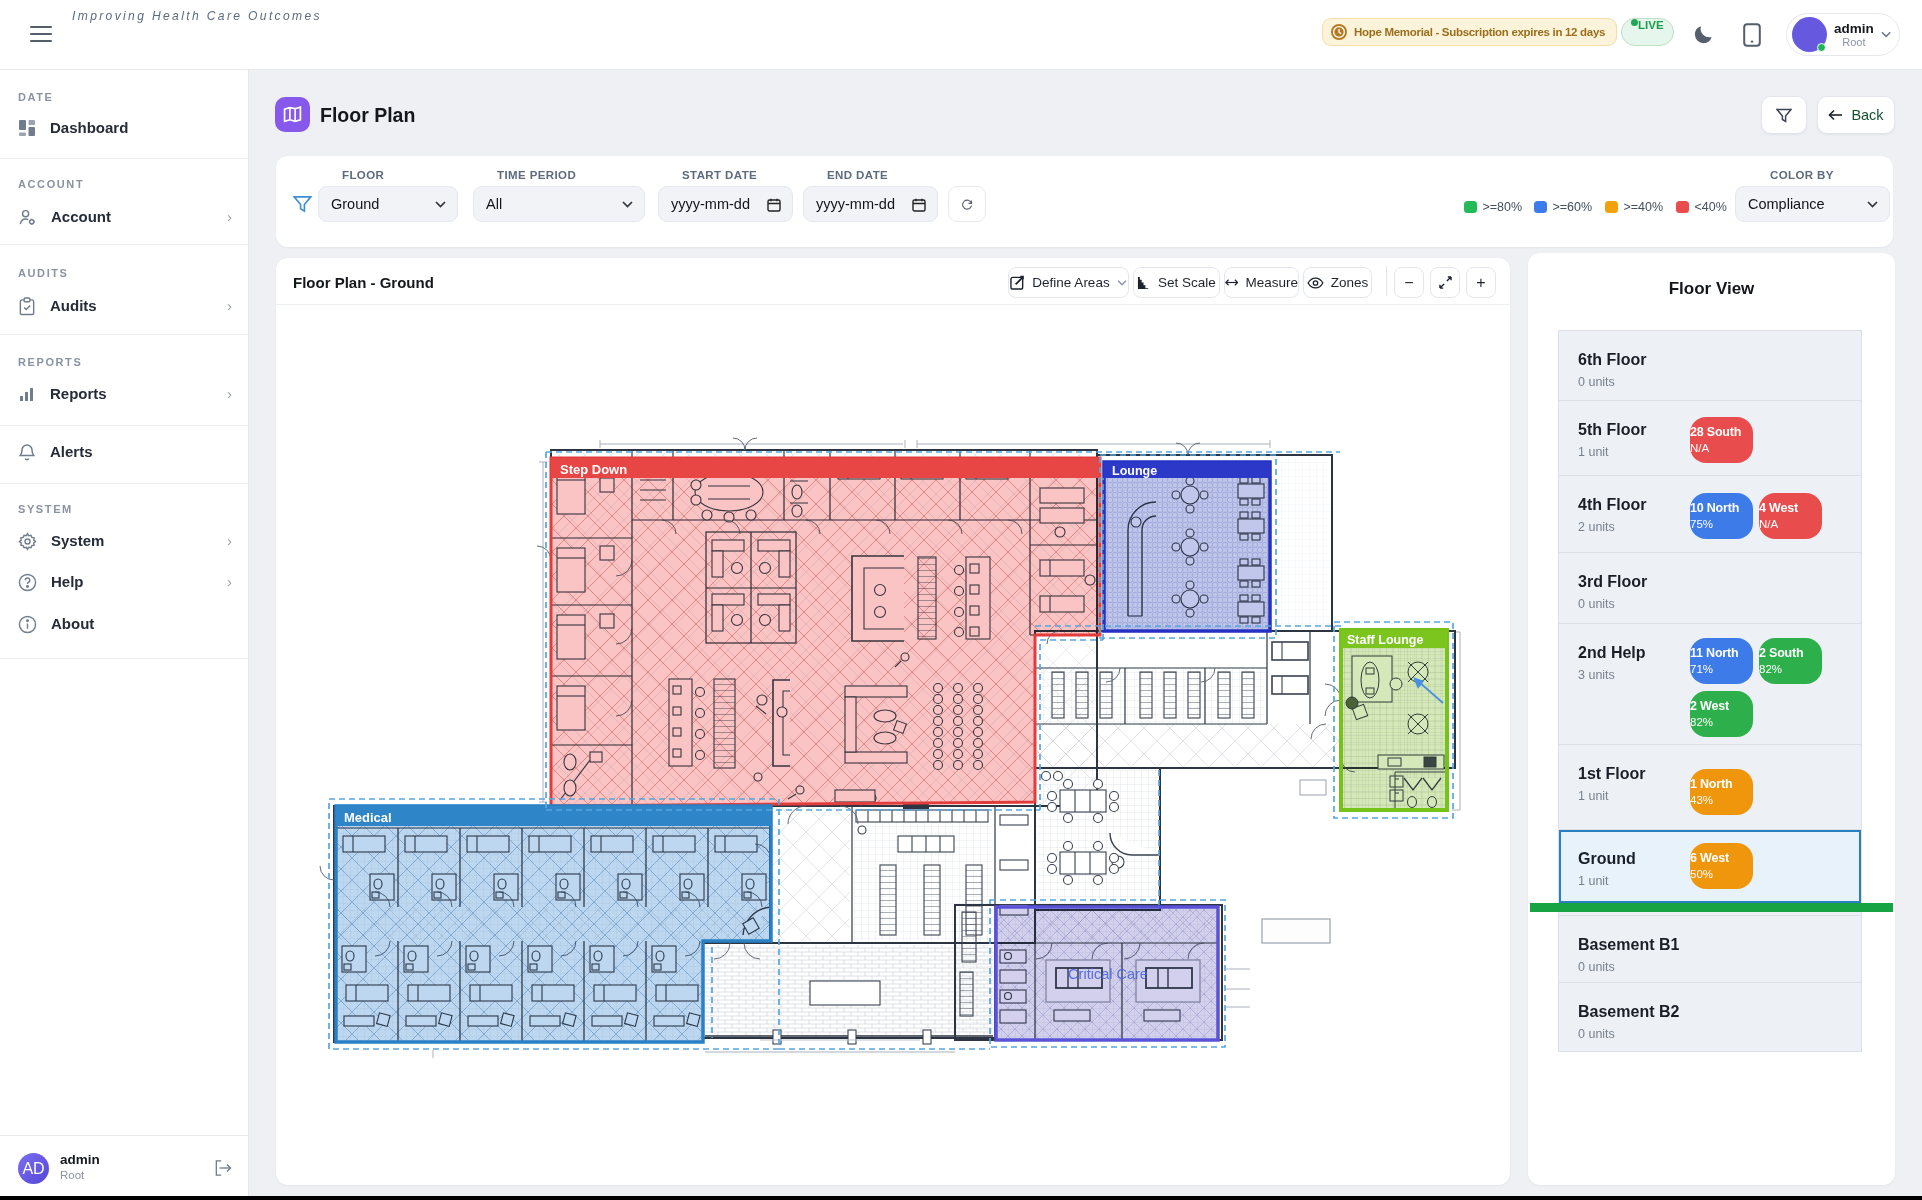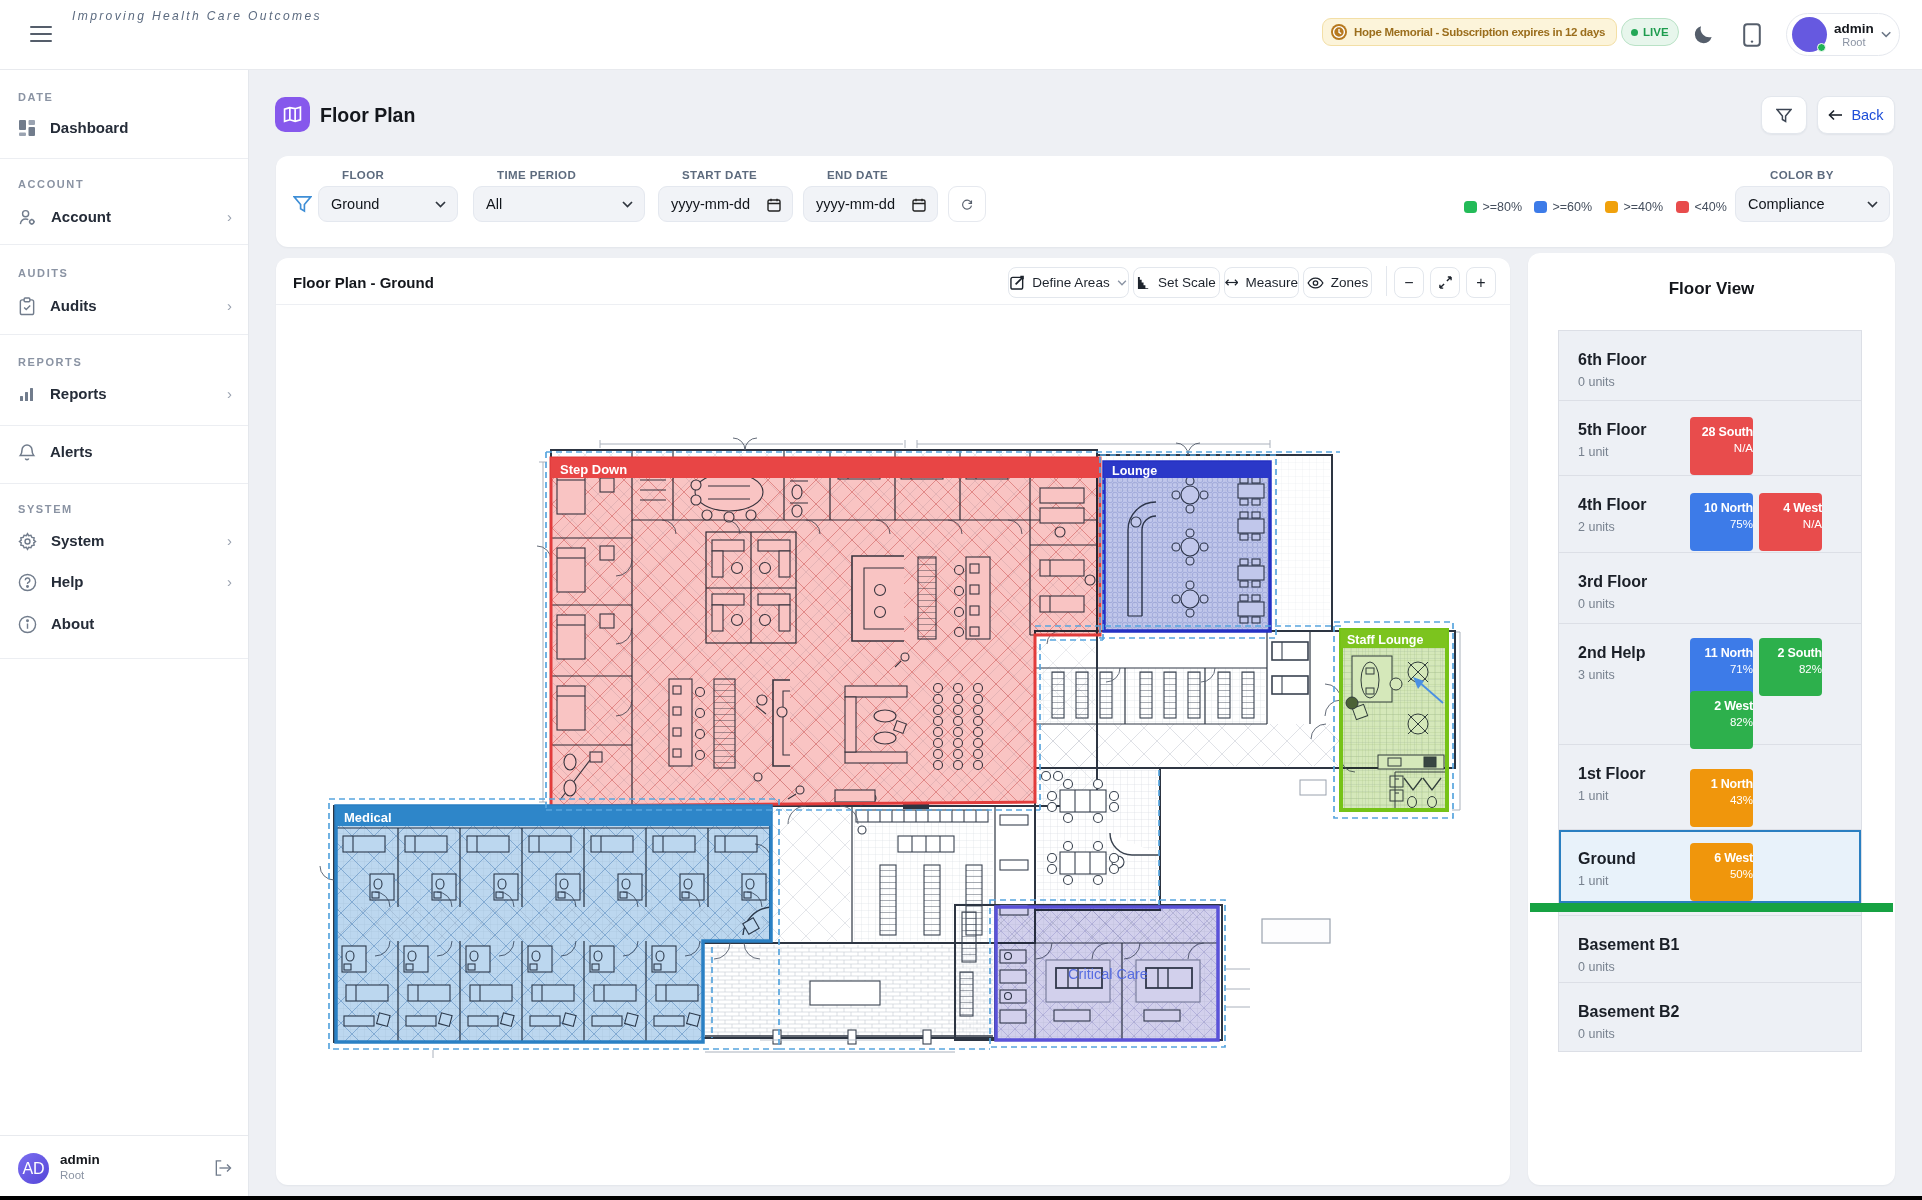--- a/index.html
+++ b/index.html
@@ -8,21 +8,21 @@
 #header { position:absolute; left:0; top:0; width:1922px; height:70px; background:#fff; border-bottom:1px solid #e8eaee; z-index:30; }
 #burger { position:absolute; left:30px; top:26px; width:22px; height:17px; }
 #burger div { height:2px; background:#555e6b; margin-bottom:5px; border-radius:1px; }
 #logo { position:absolute; left:72px; top:8px; }
 #logoline { font-size:37px; font-weight:bold; letter-spacing:-1px; line-height:38px; }
 #logoline .g { color:#7ba13e; font-weight:600;}
 #logoline .b { color:#2e86c9; }
 #tagline { font-size:12.1px; font-style:italic; color:#5c6b80; letter-spacing:2.35px; margin-top:1px; white-space:nowrap; }
 .badge-amber { position:absolute; left:1322px; top:18px; height:28px; background:#fcf4da; border:1px solid #f3dfa6; border-radius:9px; display:flex; align-items:center; padding:0 11px 0 8px; gap:7px; }
 .badge-amber span { color:#9b6e1d; font-size:11.5px; font-weight:bold; letter-spacing:-0.3px; }
-.badge-live { position:absolute; left:1621px; top:18px; height:28px; background:#e7f6ec; border:1px solid #b9e2c6; border-radius:14px; display:flex; align-items:center; padding:8px 9px; gap:5px; }
+.badge-live { position:absolute; left:1621px; top:18px; height:28px; background:#e7f6ec; border:1px solid #b9e2c6; border-radius:14px; display:flex; align-items:flex-start; padding:0 9px; }
 .badge-live i { width:7px; height:7px; border-radius:50%; background:#23a757; }
 .badge-live span { color:#1d9c4e; font-size:11.5px; font-weight:bold; }
 #userpill { position:absolute; left:1786px; top:13px; width:114px; height:43px; border:1px solid #e5e8ee; border-radius:22px; background:#fff; display:flex; align-items:center; padding:0 8px 0 5px; gap:7px; }
 #uav { position:relative; flex:none; width:35px; height:35px; border-radius:50%; background:#6659e0; }
 #uav i { position:absolute; right:1px; bottom:0px; width:9px; height:9px; background:#21b357; border:1.5px solid #fff; border-radius:50%; }
 #uninfo b { display:block; font-size:13.5px; color:#15181d; }
 #uninfo s { display:block; text-decoration:none; font-size:11px; color:#8a93a3; text-align:center; }
 
 #sidebar { position:absolute; left:0; top:70px; width:249px; height:1130px; background:#fff; border-right:1px solid #e4e7ec; z-index:20; }
 .sec { position:absolute; left:18px; font-size:11px; font-weight:bold; letter-spacing:1.6px; color:#8a93a3; }
@@ -30,42 +30,42 @@
 .nav b { font-size:15px; color:#252c38; font-weight:bold; }
 .nav .chev { position:absolute; right:0px; color:#9aa2b0; font-size:15px; }
 .divider { position:absolute; left:0; width:248px; border-top:1px solid #eceef2; }
 #sb-bottom { position:absolute; left:0; top:1065px; width:248px; border-top:1px solid #e8eaee; }
 #sb-av { position:absolute; left:18px; top:17px; width:31px; height:31px; border-radius:50%; background:linear-gradient(135deg,#7b6ef0,#5546d8); color:#fff; font-size:16px; font-weight:normal; display:flex; align-items:center; justify-content:center; }
 
 #main { position:absolute; left:250px; top:70px; width:1672px; height:1126px; background:#eef0f4; }
 .card { position:absolute; background:#fff; border-radius:12px; box-shadow:0 1px 2px rgba(20,30,60,.05); }
 #pg-icon { position:absolute; left:25px; top:27px; width:35px; height:35px; border-radius:10px; background:#8658ec; display:flex; align-items:center; justify-content:center; }
 #pg-title { position:absolute; left:70px; top:34px; font-size:19.5px; font-weight:bold; color:#14171c; }
-.topbtn { position:absolute; top:26px; height:38px; background:#fff; border:1px solid #e3e7ed; border-radius:10px; display:flex; align-items:center; justify-content:center; gap:8px; font-size:14px; color:#1d4ed8; box-shadow:0 1px 2px rgba(20,30,60,.06); }
+.topbtn { position:absolute; top:26px; height:38px; background:#fff; border:1px solid #e3e7ed; border-radius:10px; display:flex; align-items:center; justify-content:center; gap:8px; font-size:14px; color:#14532d; box-shadow:0 1px 2px rgba(20,30,60,.06); }
 
 #fcard { left:26px; top:86px; width:1617px; height:91px; }
 .flabel { position:absolute; top:13px; font-size:11.5px; font-weight:bold; letter-spacing:.4px; color:#5d6b7e;margin-left:24px; }
 .fctl { position:absolute; top:30px; height:36px; background:#f1f3f7; border:1px solid #e4e8ef; border-radius:9px; display:flex; align-items:center; padding:0 12px; font-size:14.5px; color:#11151b; }
 .fctl .arr { position:absolute; right:11px; top:14px; }
 .legend { position:absolute; top:44px; display:flex; align-items:center; gap:6px; }
 .legend i { width:12.5px; height:12.5px; border-radius:3.5px; display:inline-block; }
 .legend span { font-size:12.5px; color:#444e5d; }
 
 #fpcard { left:26px; top:188px; width:1234px; height:927px; }
 #fphead { position:absolute; left:0; top:0; width:100%; height:47px; border-bottom:1px solid #edeff3; }
 #fptitle { position:absolute; left:17px; top:16px; font-size:15px; font-weight:bold; color:#14171c; }
 .pbtn { position:absolute; top:9px; height:31px; background:#fff; border:1px solid #e3e7ed; border-radius:8px; display:flex; align-items:center; justify-content:center; gap:7px; font-size:13.5px; color:#1d232c; }
 
 #fvcard { left:1278px; top:183px; width:367px; height:932px; }
 #fvtitle { position:absolute; left:0; top:26px; width:100%; text-align:center; font-size:17px; font-weight:bold; color:#14171c; }
 #fvlist { position:absolute; left:30px; top:77px; width:304px; height:722px; background:#edf0f5; border:1px solid #dcdfe6; }
 .frow { position:absolute; left:0; width:100%; border-bottom:1px solid #dcdfe6; }
 .frow > b { position:absolute; left:19px; top:20px; font-size:16px; color:#1a1f27; }
 .frow > s { position:absolute; left:19px; top:44px; font-size:12.5px; color:#78828f; text-decoration:none; }
-.ubadge { position:absolute; width:63px; height:58px; border-radius:4px; color:#fff; text-align:right; white-space:nowrap; }
+.ubadge { position:absolute; width:63px; height:46px; border-radius:16px; color:#fff; text-align:left; white-space:nowrap; }
 .ubadge b { display:block; font-size:12.5px; margin-top:8px; letter-spacing:-0.2px; }
 .ubadge span { display:block; font-size:11.5px; margin-top:3px; }
 #groundrow { position:absolute; left:0; top:499px; width:100%; height:73px; background:#e8f2fa; border:2px solid #2a7fc1; }
 #greenbar { position:absolute; left:1280px; top:833px; width:363px; height:9px; background:#17a243; z-index:5; }
 #blackbar { position:absolute; left:0; top:1196px; width:1922px; height:4px; background:#000; z-index:40; }
 .ico { flex:none; }
 </style>
 </head>
 <body>
 <div id="header">

